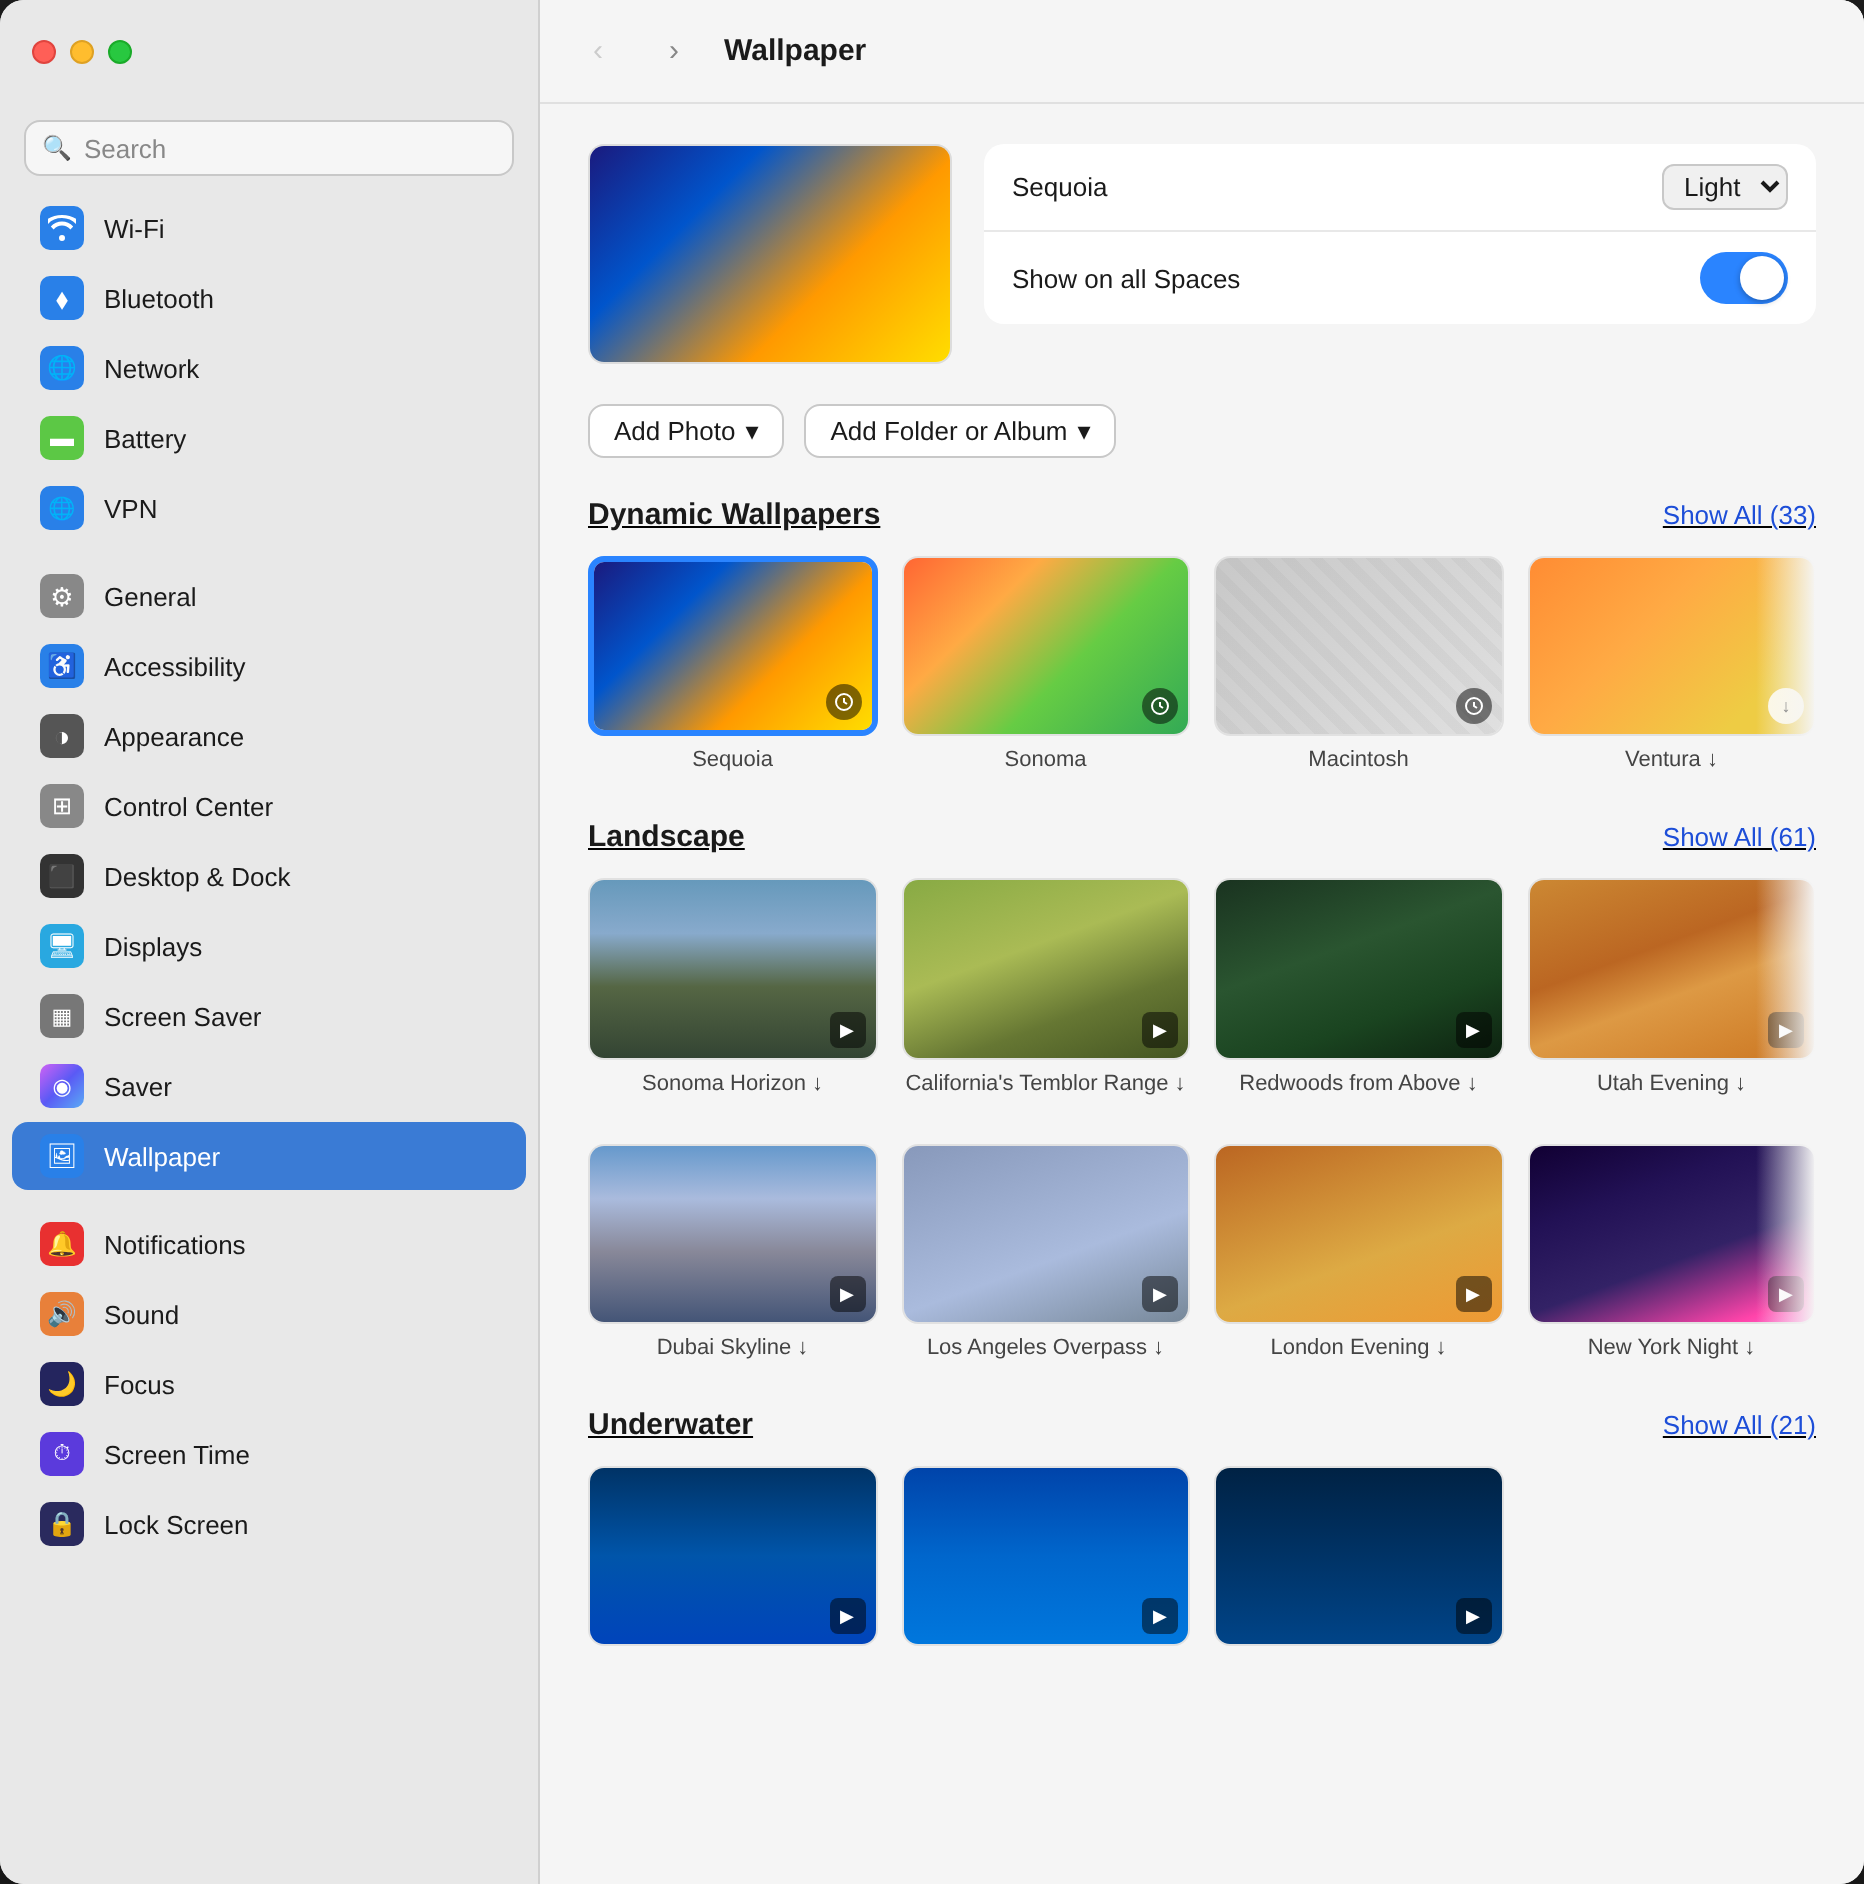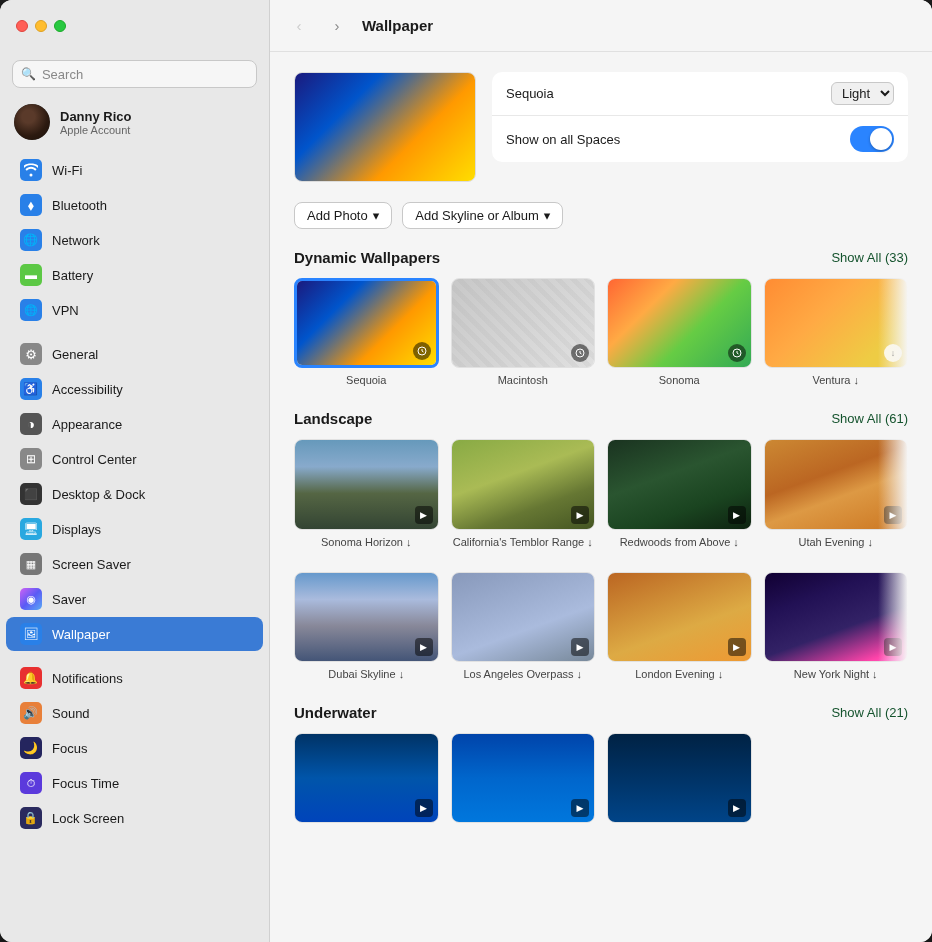--- a/index.html
+++ b/index.html
@@ -252,29 +252,30 @@
     }
     
     .section {
       margin-bottom: 24px;
     }
     .section-header {
       display: flex;
       align-items: center;
       justify-content: space-between;
       margin-bottom: 12px;
+      text-decoration: underline;
     }
     .section-title {
       font-size: 15px;
       font-weight: 700;
       color: #1a1a1a;
     }
     .show-all {
       font-size: 13px;
-      color: #14532d;
+      color: #1d4ed8;
       cursor: pointer;
     }
     .wallpaper-grid {
       display: grid;
       grid-template-columns: repeat(4, 1fr);
       gap: 12px;
     }
     .wallpaper-thumb {
       display: flex;
       flex-direction: column;
@@ -377,29 +378,20 @@
         <span class="traffic-light tl-yellow"></span>
         <span class="traffic-light tl-green"></span>
       </div>
     </div>
 
     <div class="search-box">
       <span style="color:#888;font-size:12px;">🔍</span>
       <span class="search-placeholder">Search</span>
     </div>
 
-    <div class="user-section">
-      <div class="avatar">
-        <div class="avatar-img" style="background: radial-gradient(circle at 40% 35%, #5a3a2a 20%, #2c1a10 60%, #1a0f08 100%);"></div>
-      </div>
-      <div class="user-info">
-        <span class="user-name">Danny Rico</span>
-        <span class="user-subtitle">Apple Account</span>
-      </div>
-    </div>
 
     <div class="sidebar-scroll">
 
       <div class="sidebar-item">
         <span class="item-icon icon-wifi">
           <svg width="14" height="14" viewBox="0 0 14 14" fill="none">
               <path d="M7 10.5a1.5 1.5 0 100 3 1.5 1.5 0 000-3zm-4.2-2.8C3.9 6.6 5.4 5.8 7 5.8s3.1.8 4.2 1.9l1.4-1.4C11.1 4.7 9.1 3.8 7 3.8S2.9 4.7 1.4 6.3l1.4 1.4zm-2.8-2.8C1.7 3 4.2 2 7 2s5.3 1 7 3l1.4-1.4C13.5 1.6 10.4.5 7 .5S.5 1.6-1.4 3.6L0 5l1.4-1.4z" fill="white"></path>
             </svg>
         </span>
         <span class="item-label">Wi-Fi</span>
@@ -484,21 +476,21 @@
         <span class="item-label">Sound</span>
       </div>
 
       <div class="sidebar-item">
         <span class="item-icon icon-focus" style="font-size:12px;">🌙</span>
         <span class="item-label">Focus</span>
       </div>
 
       <div class="sidebar-item">
         <span class="item-icon icon-screentime" style="font-size:11px; color:white;">⏱</span>
-        <span class="item-label">Focus Time</span>
+        <span class="item-label">Screen Time</span>
       </div>
 
       <div class="sidebar-item">
         <span class="item-icon icon-lockscreen" style="font-size:12px;">🔒</span>
         <span class="item-label">Lock Screen</span>
       </div>
       <div style="height:20px;"></div>
     </div>
   </div>
 
@@ -534,21 +526,21 @@
           </div>
         </div>
       </div>
 
       <div class="add-row">
         <button class="add-btn">
           <span>Add Photo</span>
           <span>▾</span>
         </button>
         <button class="add-btn">
-          <span>Add Skyline or Album</span>
+          <span>Add Folder or Album</span>
           <span>▾</span>
         </button>
       </div>
 
       <div class="section">
         <div class="section-header">
           <span class="section-title">Dynamic Wallpapers</span>
           <span class="show-all">Show All (33)</span>
         </div>
         <div class="section-grid-wrapper">
@@ -562,46 +554,46 @@
                       <circle cx="5" cy="5" r="4" stroke="white" stroke-width="1" fill="none"></circle>
                       <path d="M5 3v2l1.5 1" stroke="white" stroke-width="1" fill="none"></path>
                     </svg>
                 </div>
               </div>
               <span class="thumb-label">Sequoia</span>
             </div>
 
             <div class="wallpaper-thumb">
               <div class="thumb-img">
+                <div class="thumb-gradient grad-sonoma"></div>
+                <div class="thumb-badge">
+                  <svg width="10" height="10" viewBox="0 0 10 10" fill="white">
+                      <circle cx="5" cy="5" r="4" stroke="white" stroke-width="1" fill="none"></circle>
+                      <path d="M5 3v2l1.5 1" stroke="white" stroke-width="1" fill="none"></path>
+                    </svg>
+                </div>
+              </div>
+              <span class="thumb-label">Sonoma</span>
+            </div>
+
+            <div class="wallpaper-thumb">
+              <div class="thumb-img">
                 <div class="thumb-gradient grad-macintosh"></div>
                 <div class="thumb-badge">
                   <svg width="10" height="10" viewBox="0 0 10 10" fill="white">
                       <circle cx="5" cy="5" r="4" stroke="white" stroke-width="1" fill="none"></circle>
                       <path d="M5 3v2l1.5 1" stroke="white" stroke-width="1" fill="none"></path>
                     </svg>
                 </div>
               </div>
               <span class="thumb-label">Macintosh</span>
             </div>
 
             <div class="wallpaper-thumb">
               <div class="thumb-img">
-                <div class="thumb-gradient grad-sonoma"></div>
-                <div class="thumb-badge">
-                  <svg width="10" height="10" viewBox="0 0 10 10" fill="white">
-                      <circle cx="5" cy="5" r="4" stroke="white" stroke-width="1" fill="none"></circle>
-                      <path d="M5 3v2l1.5 1" stroke="white" stroke-width="1" fill="none"></path>
-                    </svg>
-                </div>
-              </div>
-              <span class="thumb-label">Sonoma</span>
-            </div>
-
-            <div class="wallpaper-thumb">
-              <div class="thumb-img">
                 <div class="thumb-gradient grad-ventura"></div>
                 <div class="thumb-download-badge">↓</div>
               </div>
               <span class="thumb-label">Ventura ↓</span>
             </div>
           </div>
         </div>
       </div>
 
       <div class="section">

